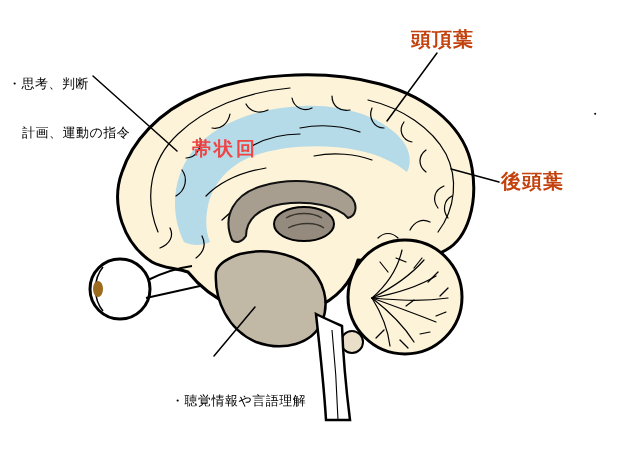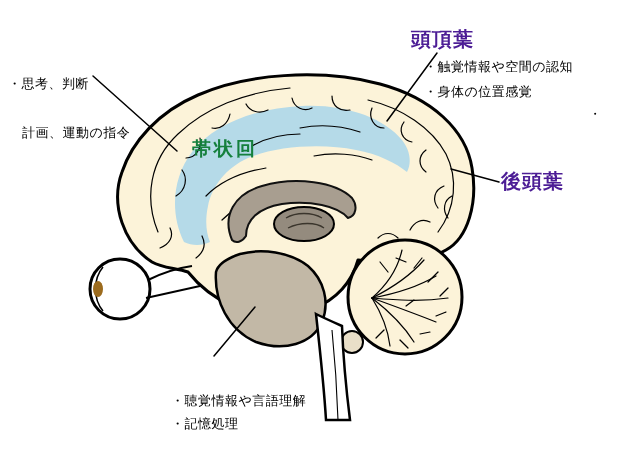--- a/index.html
+++ b/index.html
@@ -8,38 +8,38 @@
     width:623px; height:454px;
     background:#ffffff;
     font-family:"Liberation Sans","DejaVu Sans",sans-serif;
     overflow:hidden;
   }
   .canvas svg { position:absolute; left:0; top:0; }
   .region-title {
     position:absolute;
     font-size:20px;
     font-weight:bold;
-    color:#4c1d95;
+    color:#c2410c;
     letter-spacing:1px;
     white-space:nowrap;
   }
   .bullet {
     position:absolute;
     font-size:13px;
     color:#000;
     letter-spacing:0.5px;
     white-space:nowrap;
   }
   .cingulate-label {
     position:absolute;
     left:192px; top:136px;
     font-size:19px;
     font-weight:bold;
     letter-spacing:3px;
-    color:#15803d;
+    color:#ef4444;
     white-space:nowrap;
   }
   .stray-mark {
     position:absolute;
     left:589px; top:106px;
     font-size:12px;
     color:#000;
   }
   
   .t-frontal  { left:17px;  top:55px; }
@@ -180,25 +180,22 @@
       <line x1="437" y1="53" x2="387" y2="121"></line>
       <line x1="499" y1="182" x2="451" y2="169"></line>
       <line x1="214" y1="356" x2="255" y2="307"></line>
     </g>
   </svg>
 
   <div class="bullet b-frontal-0">・思考、判断</div>
   <div class="bullet b-frontal-1">計画、運動の指令</div>
 
   <div class="region-title t-parietal">頭頂葉</div>
-  <div class="bullet b-parietal-0">・触覚情報や空間の認知</div>
-  <div class="bullet b-parietal-1">・身体の位置感覚</div>
 
   <div class="region-title t-occipital">後頭葉</div>
 
   <div class="bullet b-temporal-0">・聴覚情報や言語理解</div>
-  <div class="bullet b-temporal-1">・記憶処理</div>
 
   <div class="cingulate-label">帯状回</div>
 
   <div class="stray-mark">・</div>
 
 </div>
 
 </body></html>

